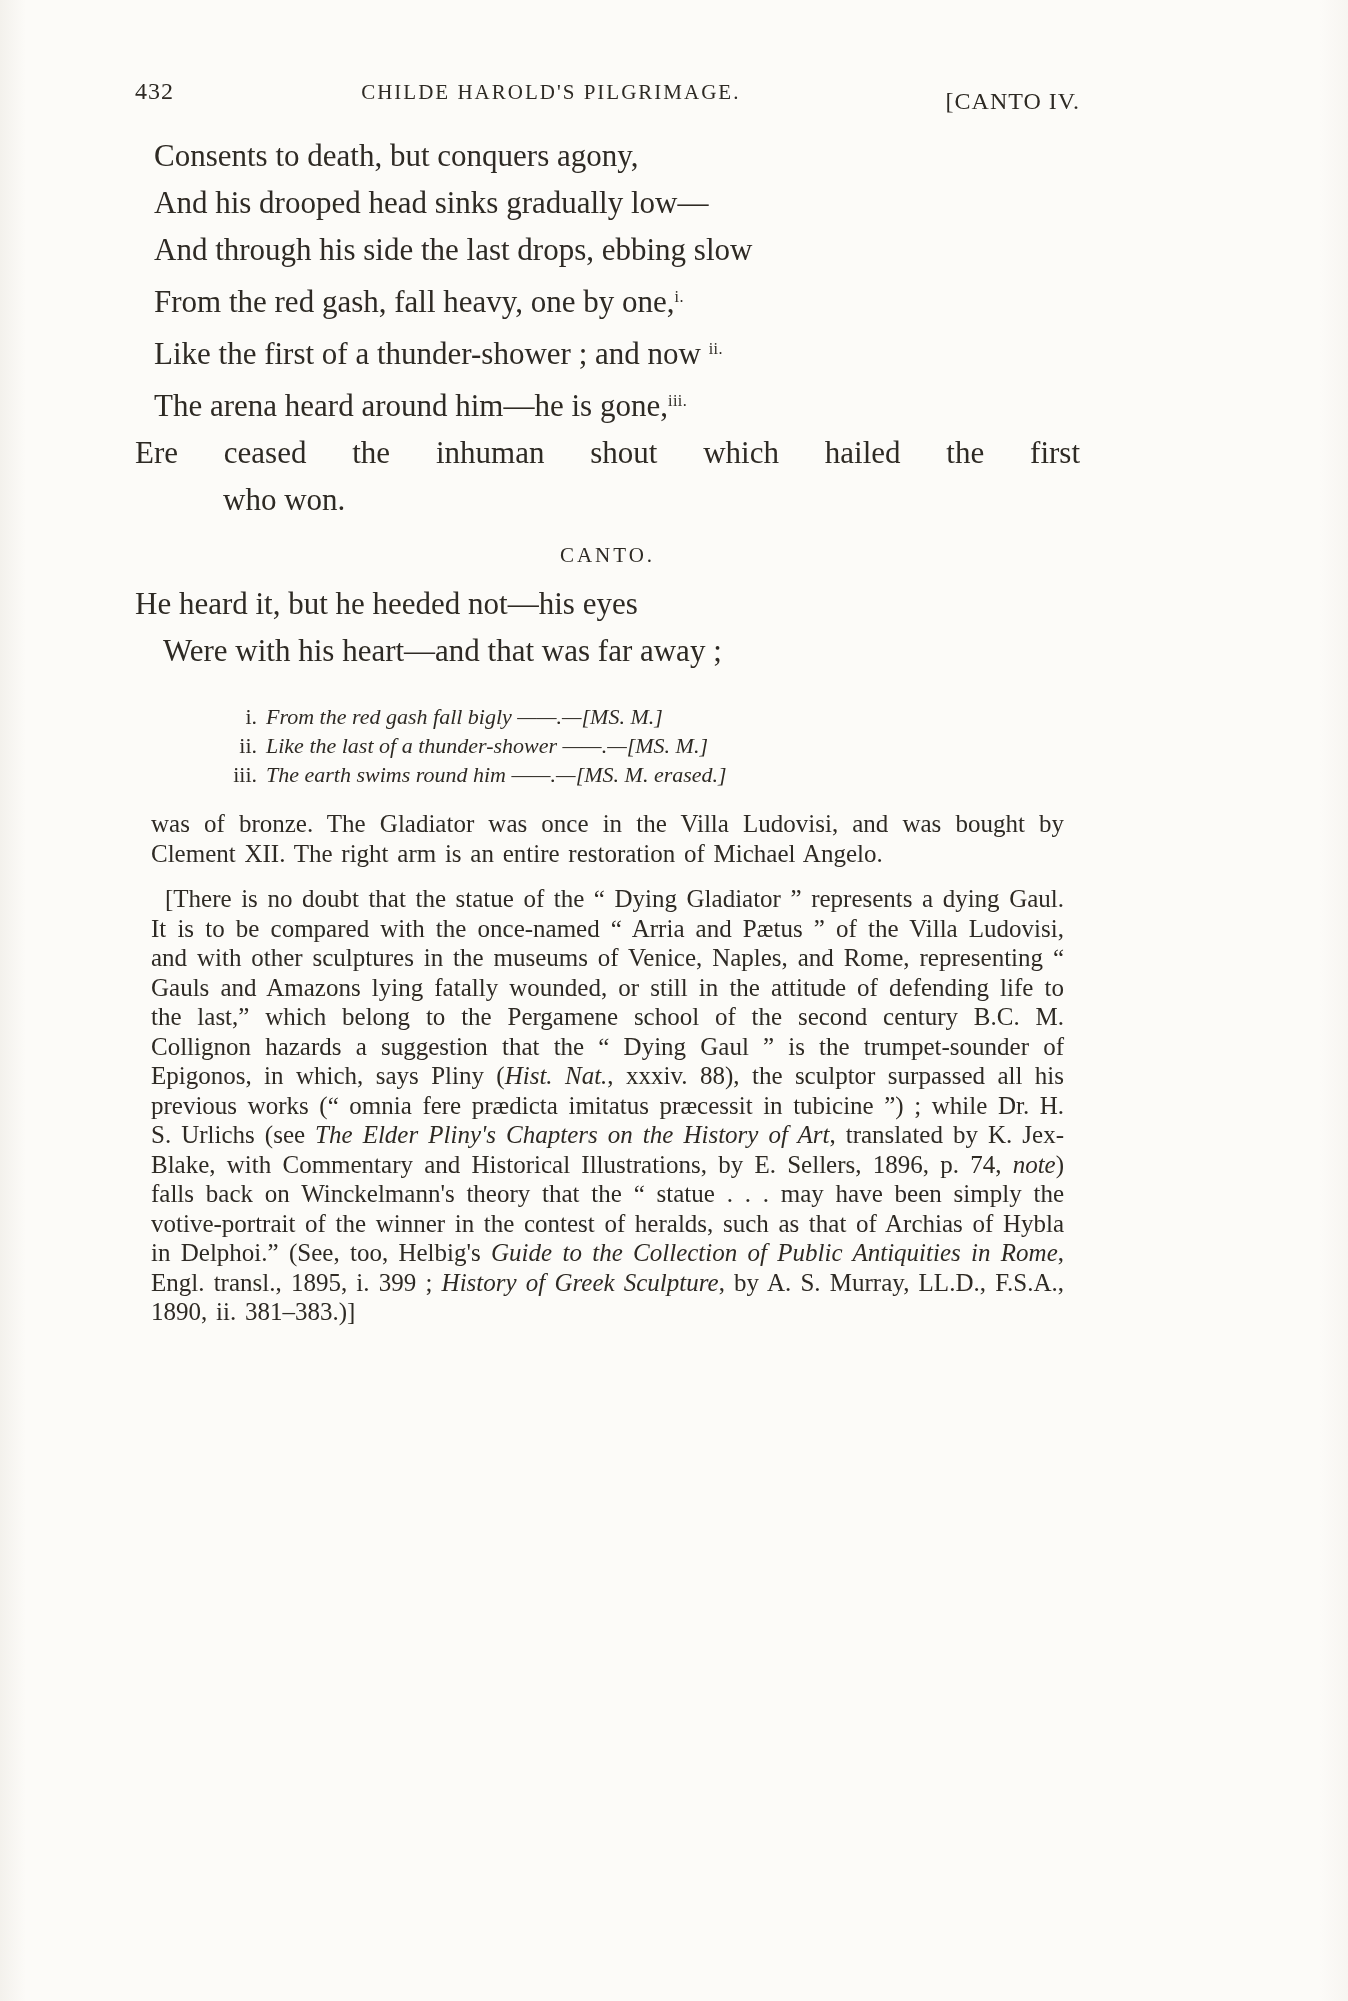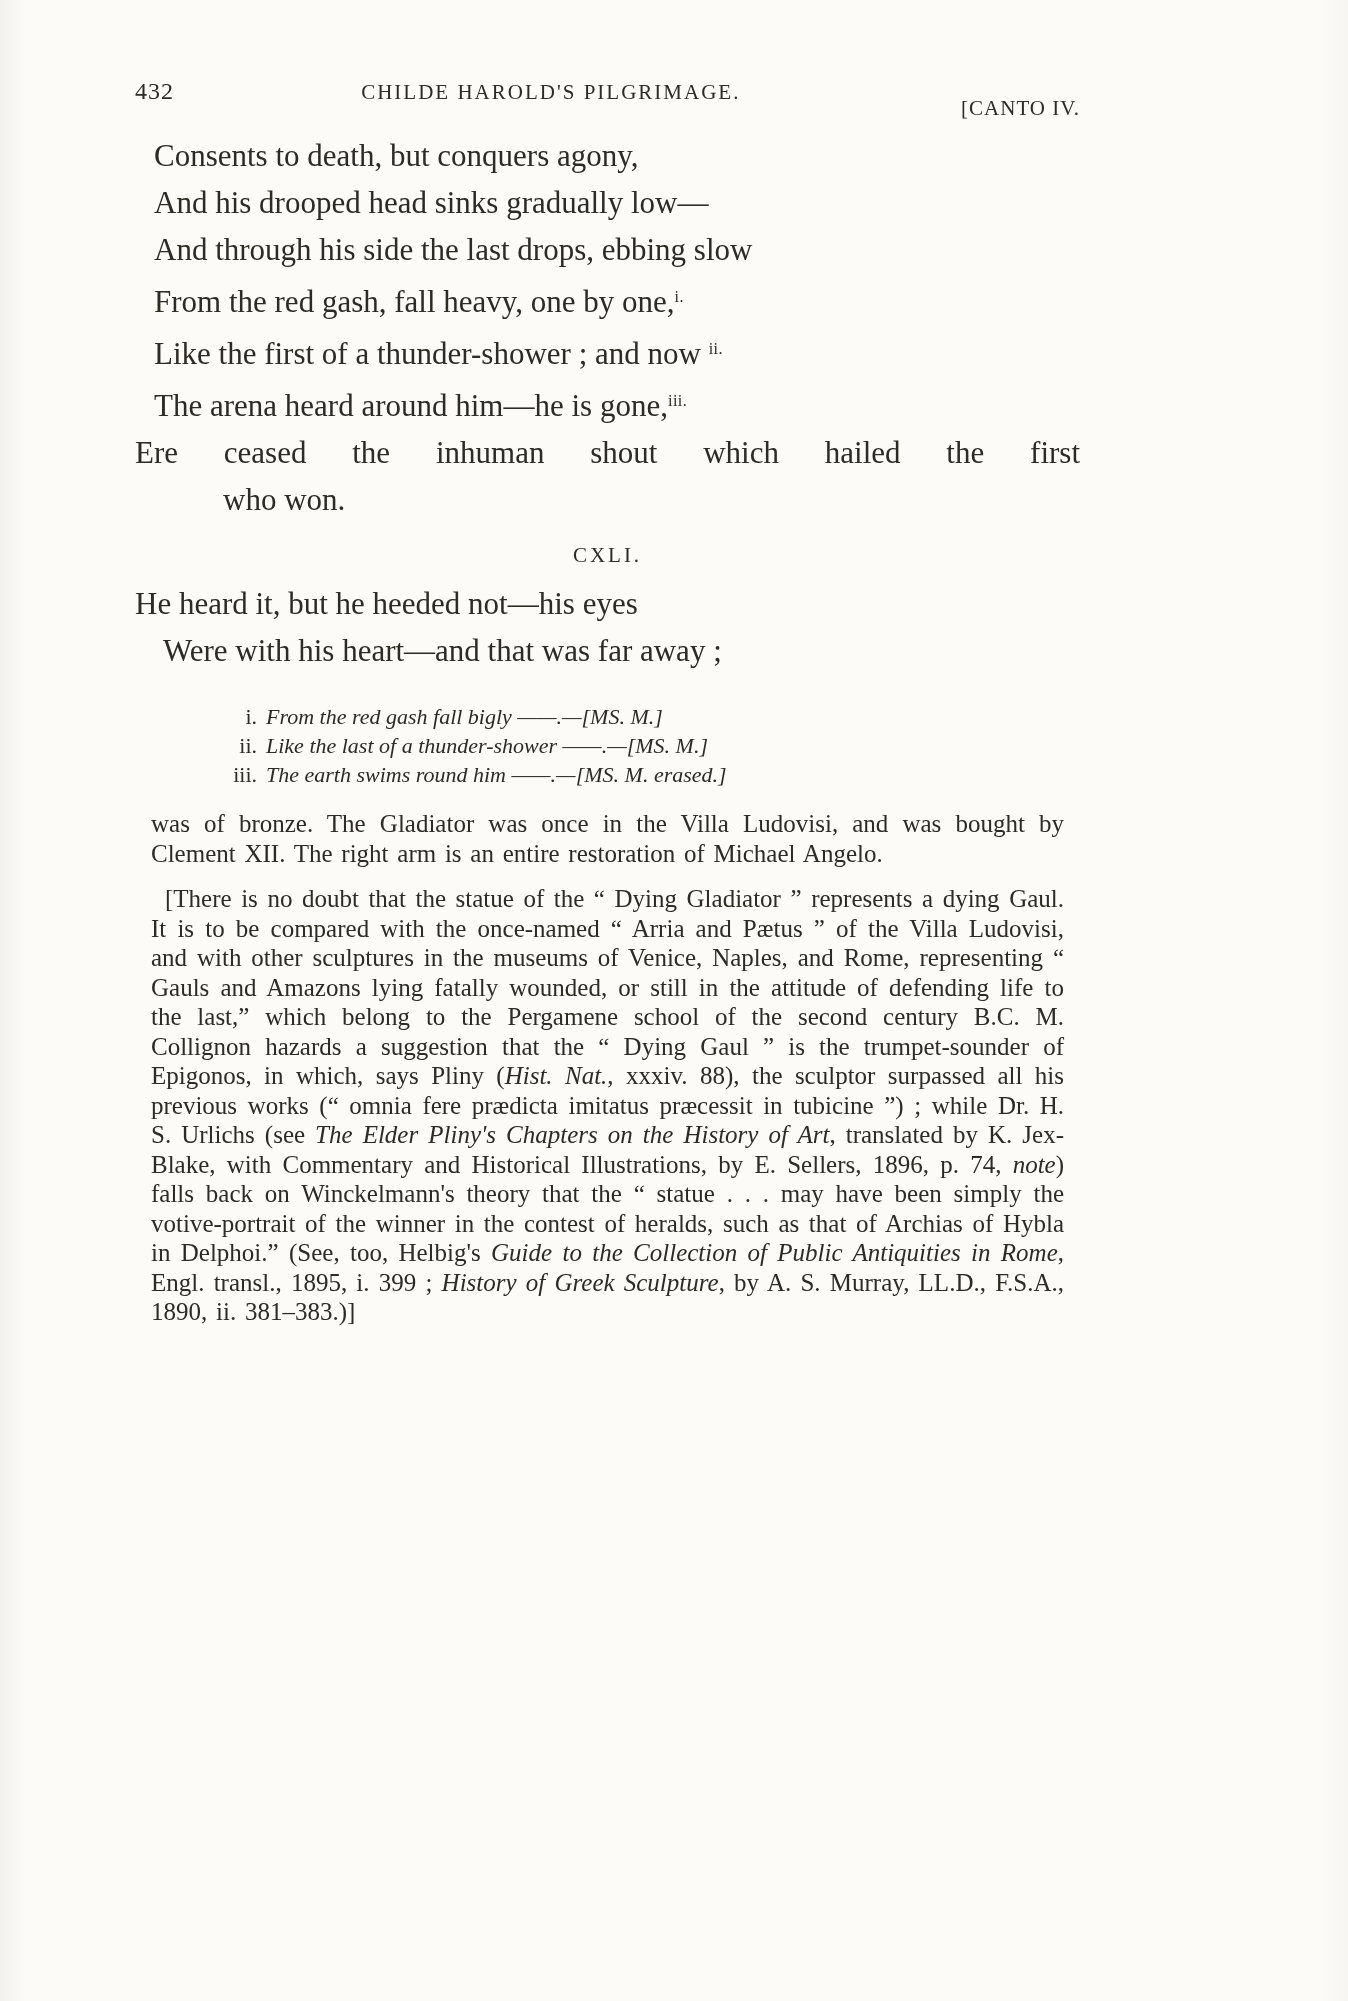--- a/index.html
+++ b/index.html
@@ -9,21 +9,21 @@
     background-image:linear-gradient(90deg,#f3f1ec 0px,#fcfbf8 26px,#fcfbf8 1320px,#f7f5f1 1348px);
     font-family:"Liberation Serif","DejaVu Serif",serif;
     color:#2e2a24;
   }
   .page{padding:76px 268px 0 135px;}
 
   
   .header{position:relative;height:30px;margin-bottom:26px;}
   .page-num{position:absolute;left:0;top:2px;font-size:24px;letter-spacing:1px;}
   .running-title{position:absolute;left:44%;transform:translateX(-50%);top:4px;font-size:21px;letter-spacing:2px;}
-  .canto{position:absolute;right:0;top:20px;font-size:21px;letter-spacing:1px;}
+  .canto{position:absolute;right:0;top:12px;font-size:24px;letter-spacing:1px;}
 
   
   .poem{font-size:31px;}
   .pl{line-height:47px;margin-left:19px;white-space:nowrap;}
   .sup{font-size:0.52em;vertical-align:10px;letter-spacing:0.5px;}
   .pl-justify{margin-left:0;white-space:normal;text-align:justify;text-align-last:justify;}
   .pl-runover{margin-left:88px;}
   .stanza2 .pl{margin-left:0;}
   .stanza2 .pl-2{margin-left:28px;}
 
@@ -56,21 +56,21 @@
     <div class="pl"><span>Consents to death, but conquers agony,</span></div>
     <div class="pl"><span>And his drooped head sinks gradually low—</span></div>
     <div class="pl"><span>And through his side the last drops, ebbing slow</span></div>
     <div class="pl"><span>From the red gash, fall heavy, one by one,</span><span class="sup">i.</span></div>
     <div class="pl"><span>Like the first of a thunder-shower ; and now</span> <span class="sup">ii.</span></div>
     <div class="pl"><span>The arena heard around him—he is gone,</span><span class="sup">iii.</span></div>
     <div class="pl pl-justify"><span>Ere ceased the inhuman shout which hailed the first</span></div>
     <div class="pl pl-runover"><span>who won.</span></div>
   </div>
 
-  <div class="section-heading">CXLI.</div>
+  <div class="section-heading">CANTO.</div>
 
   <div class="poem stanza2">
     <div class="pl"><span>He heard it, but he heeded not—his eyes</span></div>
     <div class="pl pl-2"><span>Were with his heart—and that was far away ;</span></div>
   </div>
 
   <div class="variant-notes">
     <div class="vn">
       <span class="num">i.</span>
       <span class="vtext">From the red gash fall bigly ——.—[MS. M.]</span>

